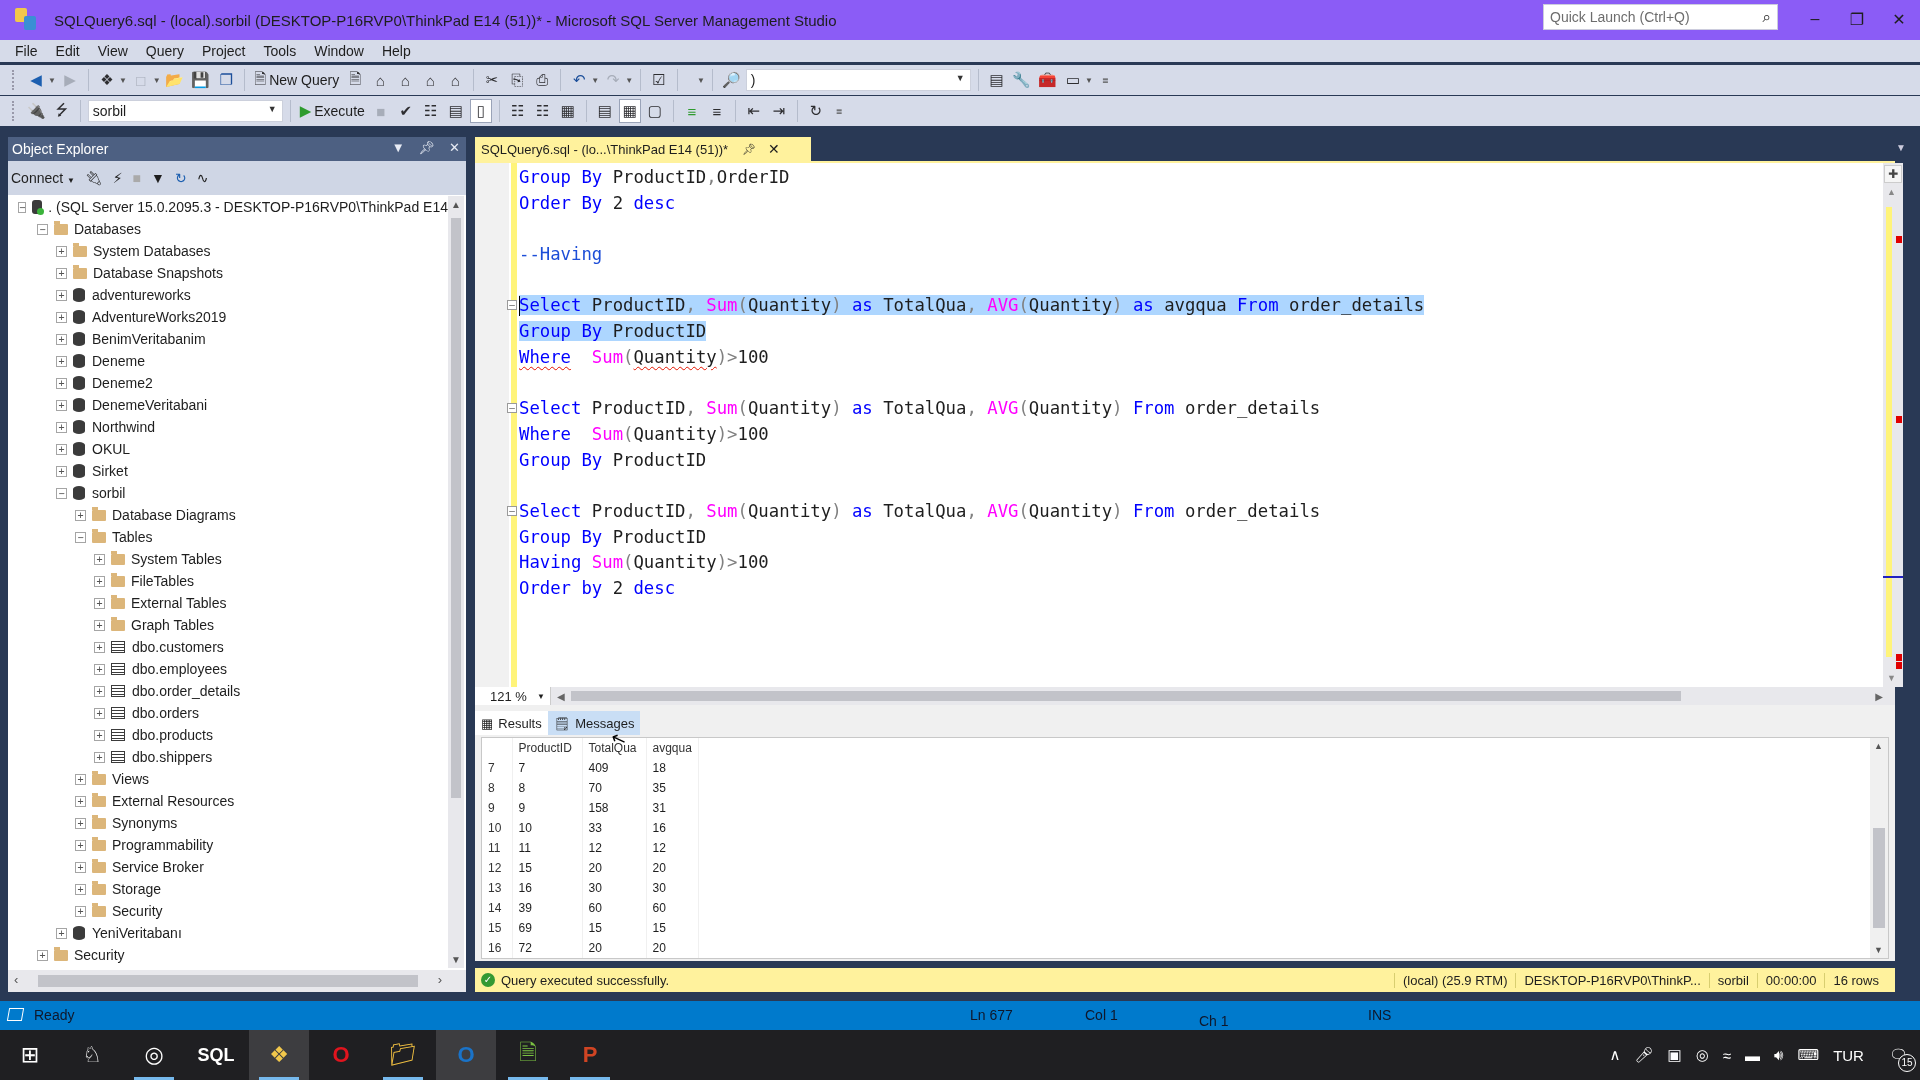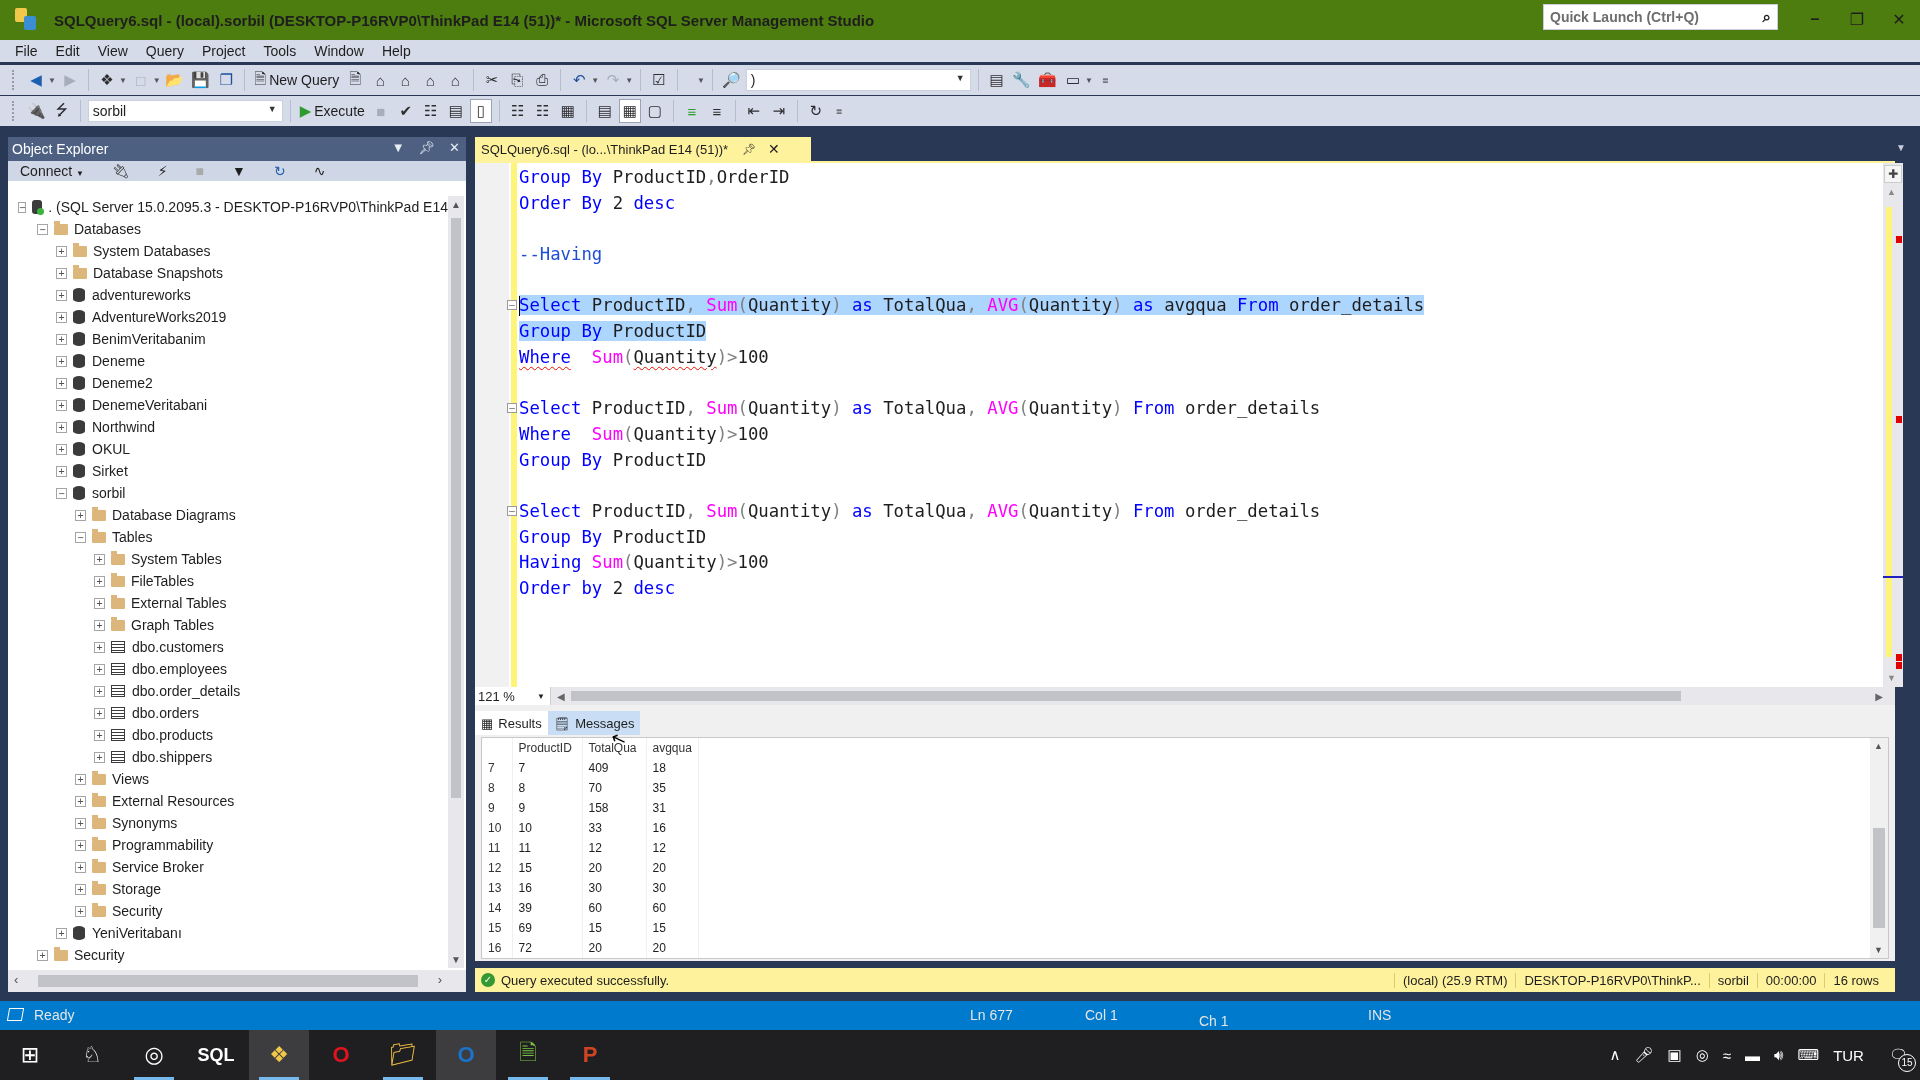--- a/index.html
+++ b/index.html
@@ -1,20 +1,20 @@
 <!DOCTYPE html>
 <html><head>
 <meta charset="utf-8">
 <style>
   * { box-sizing: border-box; margin: 0; padding: 0; }
   html, body { width: 1920px; height: 1080px; overflow: hidden; }
   body { font-family: "Liberation Sans", "DejaVu Sans", sans-serif; font-size: 14px; background: #293955; color: #1e1e1e; position: relative; }
 
   
-  .titlebar { position: absolute; left: 0; top: 0; width: 1920px; height: 40px; background: #4d7c0f; display: flex; align-items: center; font-weight: bold; }
+  .titlebar { position: absolute; left: 0; top: 0; width: 1920px; height: 40px; background: #8b5cf6; display: flex; align-items: center; }
   .app-logo { width: 28px; height: 28px; margin-left: 12px; position: relative; }
   .app-logo .a { position: absolute; left: 3px; top: 2px; width: 12px; height: 14px; background: #f2c84b; border-radius: 2px; }
   .app-logo .b { position: absolute; left: 12px; top: 10px; width: 12px; height: 14px; background: #3a8fd4; border-radius: 2px; }
   .title-text { margin-left: 14px; font-size: 15px; color: #1e1e1e; white-space: nowrap; }
   .quick-launch { position: absolute; left: 1543px; top: 4px; width: 235px; height: 26px; background: #fff; border: 1px solid #ccd; display: flex; align-items: center; padding-left: 6px; font-size: 14px; color: #6d6d6d; }
   .quick-launch .ql-icon { position: absolute; right: 6px; top: 3px; font-size: 15px; color: #1e1e1e; }
   .win-ctrl { position: absolute; top: 6px; width: 34px; height: 26px; display: flex; align-items: center; justify-content: center; font-size: 16px; color: #1e1e1e; }
 
   
   .menubar { position: absolute; left: 0; top: 40px; width: 1920px; height: 22px; background: #d6dbe9; display: flex; align-items: center; padding-left: 6px; }
@@ -31,21 +31,21 @@
   .tb-label { font-size: 14px; color: #1e1e1e; margin-left: 3px; }
   .tb-combo { height: 22px; background: #fff; border: 1px solid #ccd0dc; display: flex; align-items: center; padding-left: 4px; font-size: 14px; position: relative; }
   .tb-combo .arrow { position: absolute; right: 5px; top: 3px; font-size: 9px; color: #333; }
   .tb-pressed { background: #fff; border: 1px solid #9aa3b8; }
   .tb-dd { font-size: 8px; color: #555; margin-left: -2px; }
 
   
   .oe { position: absolute; left: 8px; top: 137px; width: 458px; height: 855px; background: #ffffff; }
   .oe-header { height: 24px; background: #4d6082; color: #fff; display: flex; align-items: center; padding-left: 4px; font-size: 14px; position: relative; }
   .oe-header .hdr-ctrls { position: absolute; right: 6px; top: 3px; display: flex; gap: 14px; font-size: 13px; color: #e8ecf5; }
-  .oe-toolbar { height: 20px; background: #cfd6e5; display: flex; align-items: center; padding-left: 12px; gap: 28px; font-size: 14px; }
+  .oe-toolbar { height: 34px; background: #cfd6e5; display: flex; align-items: center; padding-left: 3px; gap: 10px; font-size: 14px; }
   .oe-toolbar .ico { font-size: 14px; color: #1e1e1e; }
   .oe-tree { position: absolute; top: 59px; left: 0; width: 440px; height: 772px; overflow: hidden; font-size: 14px; }
   .tree-row { height: 22px; display: flex; align-items: center; white-space: nowrap; }
   .tree-row .exp { width: 11px; height: 11px; border: 1px solid #a5a5a5; font-size: 10px; line-height: 9px; text-align: center; color: #555; margin-right: 6px; font-family: "DejaVu Sans Mono", monospace; }
   .ico-folder { width: 14px; height: 11px; background: #dcb67a; border-radius: 1px; margin-right: 6px; position: relative; }
   .ico-folder::before { content: ""; position: absolute; left: 0; top: -3px; width: 6px; height: 3px; background: #dcb67a; }
   .ico-db { width: 12px; height: 14px; background: #3b3b3b; border-radius: 6px / 3px; margin-right: 7px; }
   .ico-server { width: 14px; height: 14px; background: #3b3b3b; border-radius: 3px; margin-right: 6px; position: relative; }
   .ico-server::after { content: ""; position: absolute; right: -2px; bottom: -1px; width: 7px; height: 7px; background: #3bb33b; border-radius: 50%; }
   .ico-table { width: 14px; height: 12px; border: 1.5px solid #3b3b3b; margin-right: 7px; background: repeating-linear-gradient(to bottom, #fff 0 2px, #3b3b3b 2px 3px); }
@@ -79,21 +79,21 @@
   .caret { display: inline-block; width: 1px; height: 20px; background: #000; vertical-align: middle; margin-right: -1px; }
 
   .ed-vscroll { position: absolute; left: 1883px; top: 163px; width: 20px; height: 524px; background: #e8e8ec; }
   .ed-vscroll .split { position: absolute; left: 1px; top: 2px; width: 18px; height: 18px; background: #f5f5f5; border: 1px solid #ccc; font-size: 12px; text-align: center; line-height: 16px; color: #444; }
   .ed-vscroll .ybar { position: absolute; left: 3px; top: 44px; width: 6px; height: 450px; background: #fff47a; }
   .mark-red { position: absolute; left: 13px; width: 6px; height: 7px; background: #e00000; }
   .mark-blue { position: absolute; left: 0; width: 20px; height: 2px; background: #2020c0; }
   .ed-vscroll .up, .ed-vscroll .down { position: absolute; left: 4px; font-size: 9px; color: #888; }
 
   .zoom-bar { position: absolute; left: 475px; top: 687px; width: 1420px; height: 18px; background: #e8e8ec; display: flex; align-items: center; }
-  .zoom-combo { width: 76px; height: 18px; background: #fff; border-right: 1px solid #ccc; font-size: 13px; padding-left: 3px; display: flex; align-items: center; position: relative; }
+  .zoom-combo { width: 76px; height: 18px; background: #fff; border-right: 1px solid #ccc; font-size: 13px; padding-left: 15px; display: flex; align-items: center; position: relative; }
   .zoom-combo .arrow { position: absolute; right: 5px; font-size: 8px; }
   .hscroll-l { margin-left: 6px; font-size: 10px; color: #666; }
   .hscroll-thumb { margin-left: 6px; width: 1110px; height: 10px; background: #c2c3c9; }
   .hscroll-r { position: absolute; right: 12px; font-size: 10px; color: #666; }
 
   
   .results-panel { position: absolute; left: 475px; top: 705px; width: 1420px; height: 256px; background: #f0f0f0; }
   .res-tabs { position: absolute; left: 0; top: 6px; height: 24px; display: flex; align-items: center; }
   .res-tab { height: 24px; display: flex; align-items: center; padding: 0 6px; font-size: 13px; color: #1e1e1e; }
   .res-tab.active { background: #fff; }
@@ -110,21 +110,21 @@
   .grid-vscroll .up, .grid-vscroll .down { position: absolute; left: 4px; font-size: 9px; color: #555; }
   .mouse-pointer { position: absolute; left: 611px; top: 728px; font-size: 18px; color: #000; transform: rotate(-20deg); }
 
   
   .qstatus { position: absolute; left: 475px; top: 968px; width: 1420px; height: 24px; background: #fff29d; display: flex; align-items: center; font-size: 13px; color: #1e1e1e; }
   .qstatus .ok-icon { width: 14px; height: 14px; border-radius: 50%; background: #339933; color: #fff; font-size: 10px; text-align: center; line-height: 14px; margin: 0 6px 0 6px; }
   .qs-right { position: absolute; right: 8px; top: 0; height: 24px; display: flex; align-items: center; }
   .qs-cell { padding: 0 8px; border-left: 1px solid #d8ce70; }
 
   
-  .appstatus { position: absolute; left: 0; top: 1001px; width: 1920px; height: 40px; background: #007acc; color: #e5e5e5; font-size: 14px; }
+  .appstatus { position: absolute; left: 0; top: 1001px; width: 1920px; height: 40px; background: #007acc; color: #0f172a; font-size: 14px; }
   .appstatus .ready-icon { position: absolute; left: 8px; top: 7px; width: 15px; height: 13px; border: 1.5px solid #fff; transform: skewX(-10deg); }
   .appstatus .ready { position: absolute; left: 34px; top: 6px; }
   .appstatus .ln { position: absolute; left: 970px; top: 6px; }
   .appstatus .col { position: absolute; left: 1085px; top: 6px; }
   .appstatus .ch { position: absolute; left: 1199px; top: 12px; }
   .appstatus .ins { position: absolute; left: 1368px; top: 6px; }
 
   
   .taskbar { position: absolute; left: 0; top: 1030px; width: 1920px; height: 50px; background: #1f1f22; }
   .tb-app { position: absolute; top: 0; width: 60px; height: 50px; display: flex; align-items: center; justify-content: center; font-size: 22px; color: #fff; }

